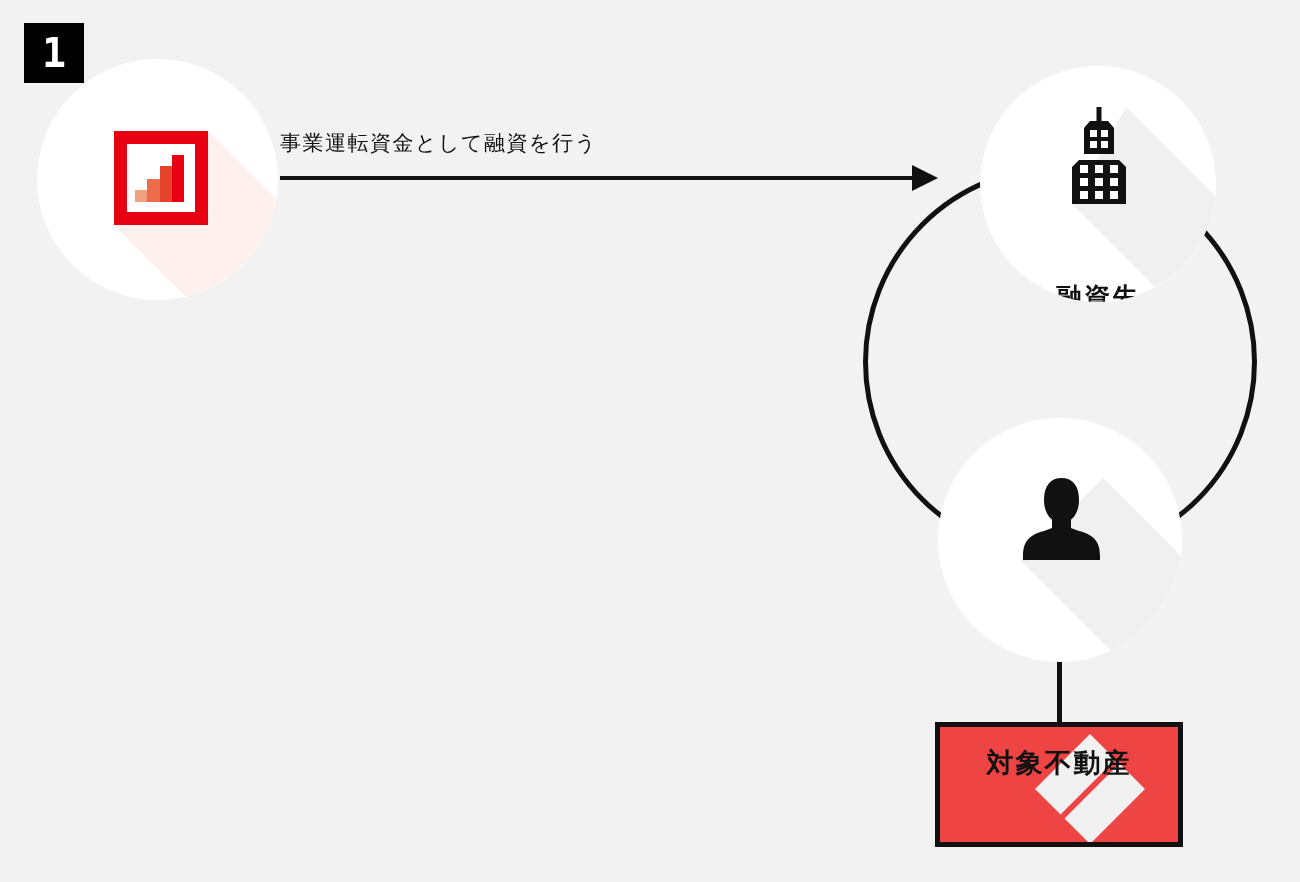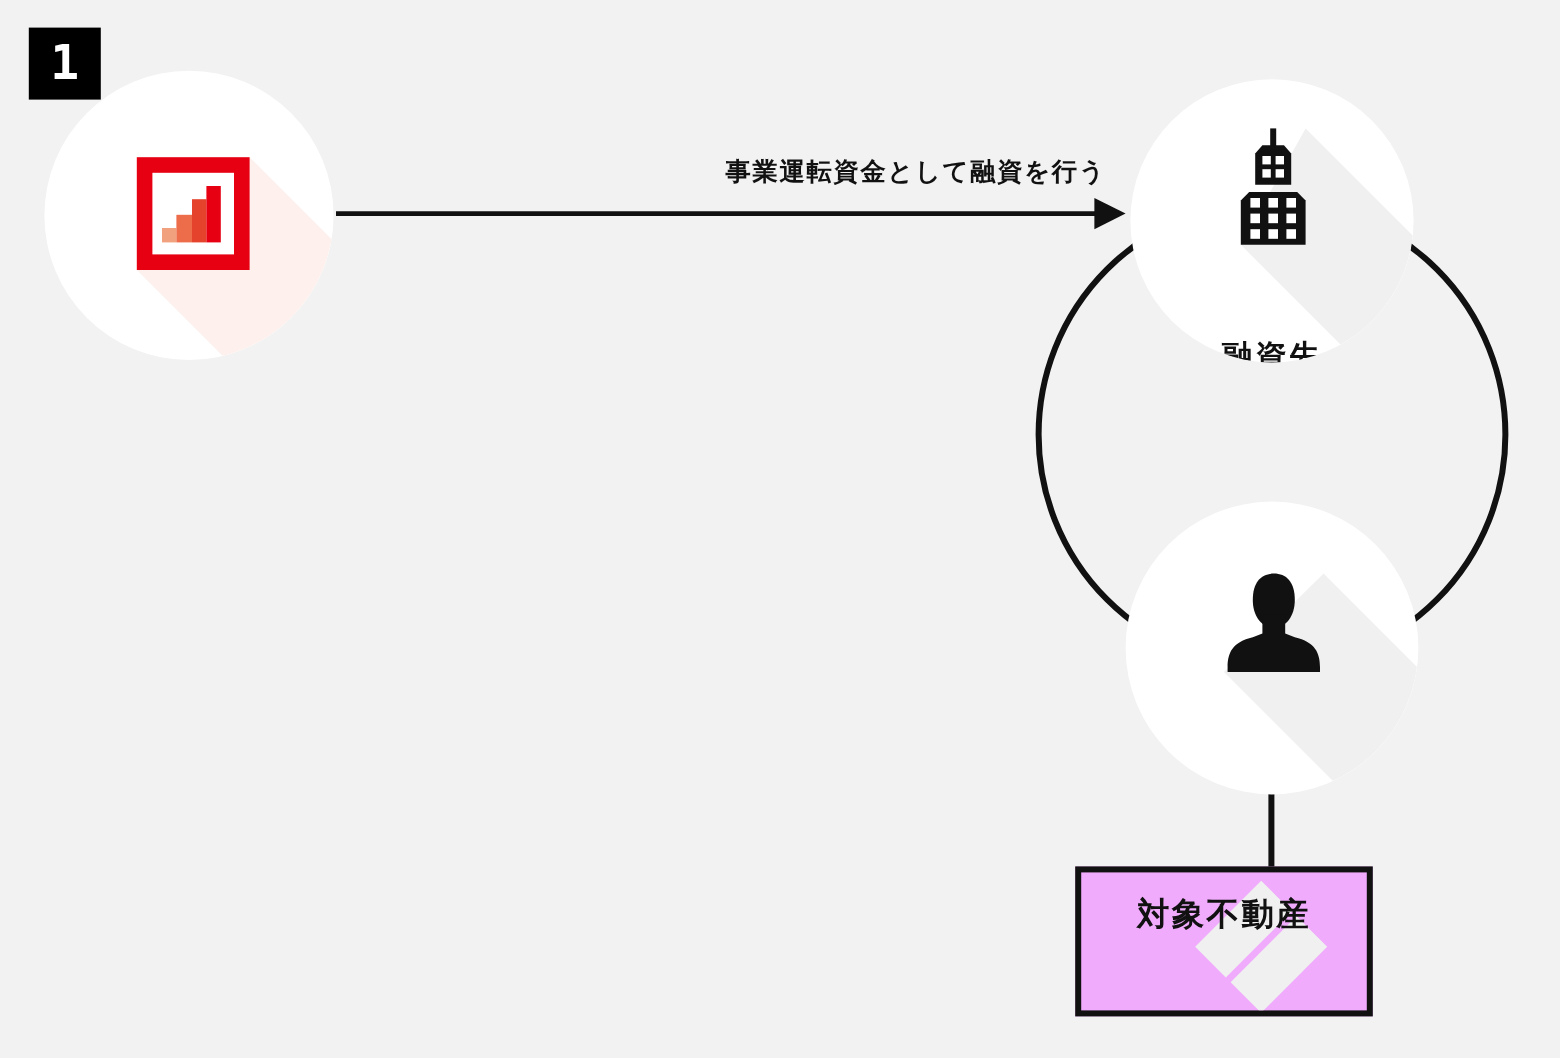--- a/index.html
+++ b/index.html
@@ -17,38 +17,38 @@
   .step-badge span{color:#fff;font-family:"DejaVu Sans Mono","Liberation Mono",monospace;
     font-weight:bold;font-size:40px;line-height:1;}
 
   
   .node{position:absolute;border-radius:50%;background:var(--circle);overflow:hidden;z-index:3;}
   .node svg{position:absolute;left:0;top:0;}
   .node .node-label{position:absolute;left:0;width:100%;text-align:center;
     font-weight:bold;font-size:26px;letter-spacing:2px;color:var(--ink);white-space:nowrap;}
 
   .lender-circle{left:37px;top:59px;width:241px;height:241px;}
-  .borrower-circle{left:942px;top:66px;width:236px;height:236px;}
+  .borrower-circle{left:980px;top:66px;width:236px;height:236px;}
   .borrower-circle .node-label{top:214px;}
   .related-circle{left:938px;top:418px;width:244px;height:244px;}
 
   
   .ring{position:absolute;left:863px;top:165px;width:394px;height:394px;border-radius:50%;
     border:5px solid var(--ink);z-index:1;}
 
   
   .arrow-svg{position:absolute;left:280px;top:158px;z-index:2;}
-  .arrow-label{position:absolute;left:280px;top:129px;width:642px;text-align:right;
-    font-weight:bold;font-size:21px;letter-spacing:1.5px;color:var(--ink);z-index:2;white-space:nowrap;}
+  .arrow-label{position:absolute;left:280px;top:129px;width:642px;text-align:left;
+    font-weight:normal;font-size:21px;letter-spacing:1.5px;color:var(--ink);z-index:2;white-space:nowrap;}
 
   
   .connector{position:absolute;left:1057px;top:656px;width:5px;height:68px;background:var(--ink);z-index:1;}
 
   
-  .property-box{position:absolute;left:896px;top:722px;width:248px;height:125px;background:#f0abfc;
+  .property-box{position:absolute;left:935px;top:722px;width:248px;height:125px;background:#ef4444;
     border:5px solid var(--ink);z-index:3;overflow:hidden;}
   .property-box .watermark{position:absolute;left:0;top:0;}
   .property-text{position:relative;padding-top:16px;text-align:center;
     font-weight:bold;font-size:27px;line-height:40px;letter-spacing:2px;color:var(--ink);}
 </style>
 </head>
 <body>
 
 <div class="canvas">
 

